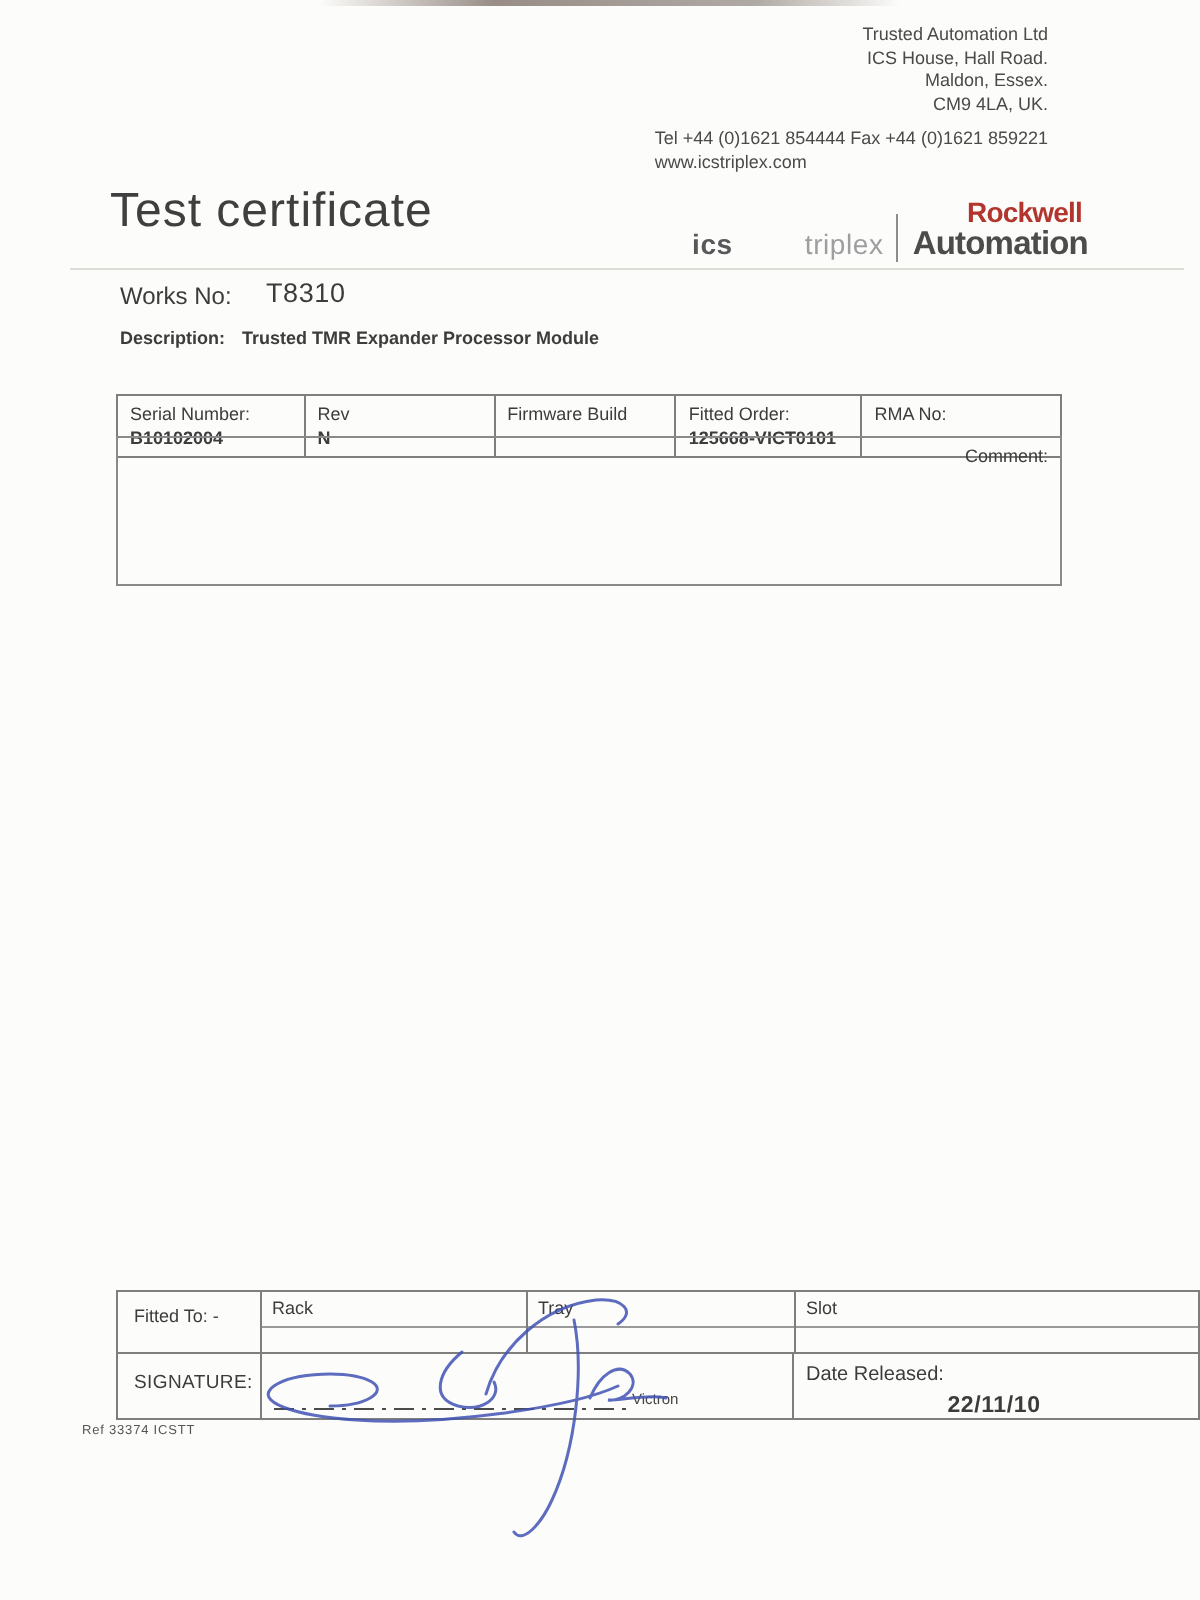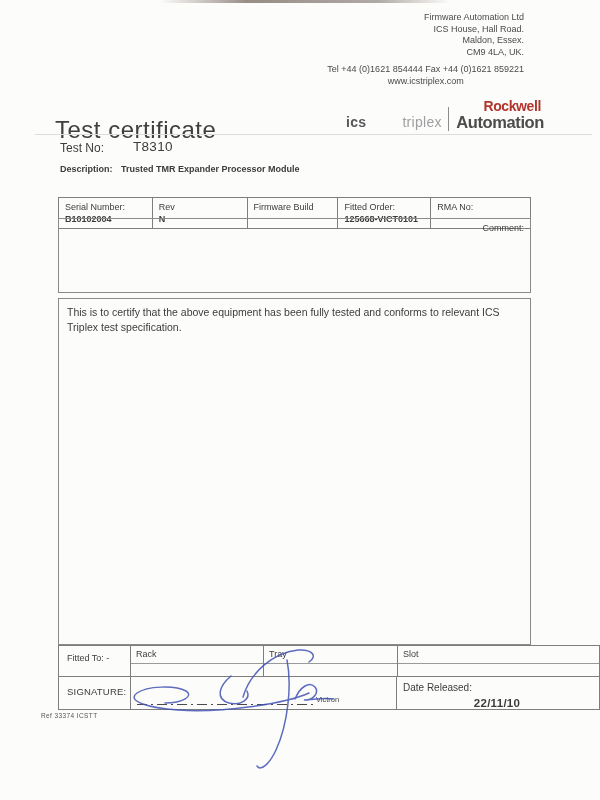--- a/index.html
+++ b/index.html
@@ -5,22 +5,22 @@
   html,body{margin:0;padding:0;background:#e9e9e7;}
   .page{
     position:relative;width:600px;height:800px;margin:0 auto;
     background:#fcfcfa;overflow:hidden;
     font-family:"Liberation Sans","DejaVu Sans",sans-serif;
     color:var(--text,#3c3c3c);
   }
   .scan-smudge{position:absolute;top:0;left:160px;width:290px;height:3px;
     background:linear-gradient(to right,rgba(70,50,40,0),rgba(70,50,40,.55) 30%,rgba(60,45,35,.4) 75%,rgba(60,45,35,0));}
   .address{position:absolute;top:12px;right:76px;text-align:right;font-size:9px;line-height:11.5px;color:#4a4a4a;}
-  .telfax{position:absolute;top:64px;right:76px;text-align:center;font-size:9px;line-height:11.5px;color:#4a4a4a;}
-  .title{position:absolute;left:55px;top:92px;font-size:24px;letter-spacing:.5px;color:#3f3f3f;margin-top:24px;}
+  .telfax{position:absolute;top:64px;right:76px;text-align:left;font-size:9px;line-height:11.5px;color:#4a4a4a;}
+  .title{position:absolute;left:55px;top:92px;font-size:24px;letter-spacing:.5px;color:#3f3f3f;}
   .hairline{position:absolute;left:35px;top:134px;width:557px;height:1px;background:#dddcd6;}
   .logo{position:absolute;left:346px;top:99px;display:flex;align-items:flex-end;}
   .ics-wrap{font-size:14px;letter-spacing:.3px;padding-bottom:1px;white-space:nowrap;}
   .ics{font-weight:700;color:#58585a;}
   .triplex{font-weight:400;color:#9e9ea0;padding-left:36px;}
   .logo-divider{width:1.5px;height:24px;background:#8c8c8e;margin:0 7px 0 6px;}
   .rockwell-block{display:flex;flex-direction:column;align-items:flex-end;line-height:1;}
   .rockwell{font-size:14px;font-weight:800;letter-spacing:-.4px;color:var(--rockwell-red,#b2352e);padding-right:3px;padding-left:19px;}
   .automation{font-size:16.5px;font-weight:800;letter-spacing:-.4px;color:var(--logo-dark,#4c4c4a);margin-top:1px;}
   .part-label{position:absolute;left:60px;top:141px;font-size:12px;}
@@ -62,21 +62,21 @@
   .sig-svg{position:absolute;left:0;top:0;pointer-events:none;}
 </style>
 </head>
 <body>
 
 <div class="page">
 
   <div class="scan-smudge"></div>
 
   <div class="address">
-    <div>Firmware Automation Ltd</div>
+    <div>Trusted Automation Ltd</div>
     <div>ICS House, Hall Road.</div>
     <div>Maldon, Essex.</div>
     <div>CM9 4LA, UK.</div>
   </div>
 
   <div class="telfax">
     <div>Tel +44 (0)1621 854444 Fax +44 (0)1621 859221</div>
     <div>www.icstriplex.com</div>
   </div>
 
@@ -86,21 +86,21 @@
     <span class="ics-wrap"><span class="ics">ics</span><span class="triplex">triplex</span></span>
     <span class="logo-divider"></span>
     <span class="rockwell-block">
       <span class="rockwell">Rockwell</span>
       <span class="automation">Automation</span>
     </span>
   </div>
 
   <div class="hairline"></div>
 
-  <div class="part-label">Test No:</div>
+  <div class="part-label">Works No:</div>
   <div class="part-value">T8310</div>
 
   <div class="desc-label">Description:</div>
   <div class="desc-value">Trusted TMR Expander Processor Module</div>
 
   <div class="details-table">
     <div class="dcell c0">
       <div class="lbl">Serial Number:</div>
       <div class="val">B10102004</div>
     </div>
@@ -119,24 +119,20 @@
     <div class="dcell c4">
       <div class="lbl">RMA No:</div>
       <div class="val"></div>
     </div>
   </div>
 
   <div class="comment-box">
     <div>Comment:</div>
   </div>
 
-  <div class="cert-box">
-    <div class="line">This is to certify that the above equipment has been fully tested and conforms to relevant ICS</div>
-    <div class="line">Triplex test specification.</div>
-  </div>
 
   <div class="bottom-table">
     <div class="bt-row1">
       <div class="fitted-cell">Fitted To: -</div>
       <div class="rts-col w-rack">
         <div class="rts-label">Rack</div>
       </div>
       <div class="rts-col w-tray">
         <div class="rts-label">Tray</div>
       </div>

